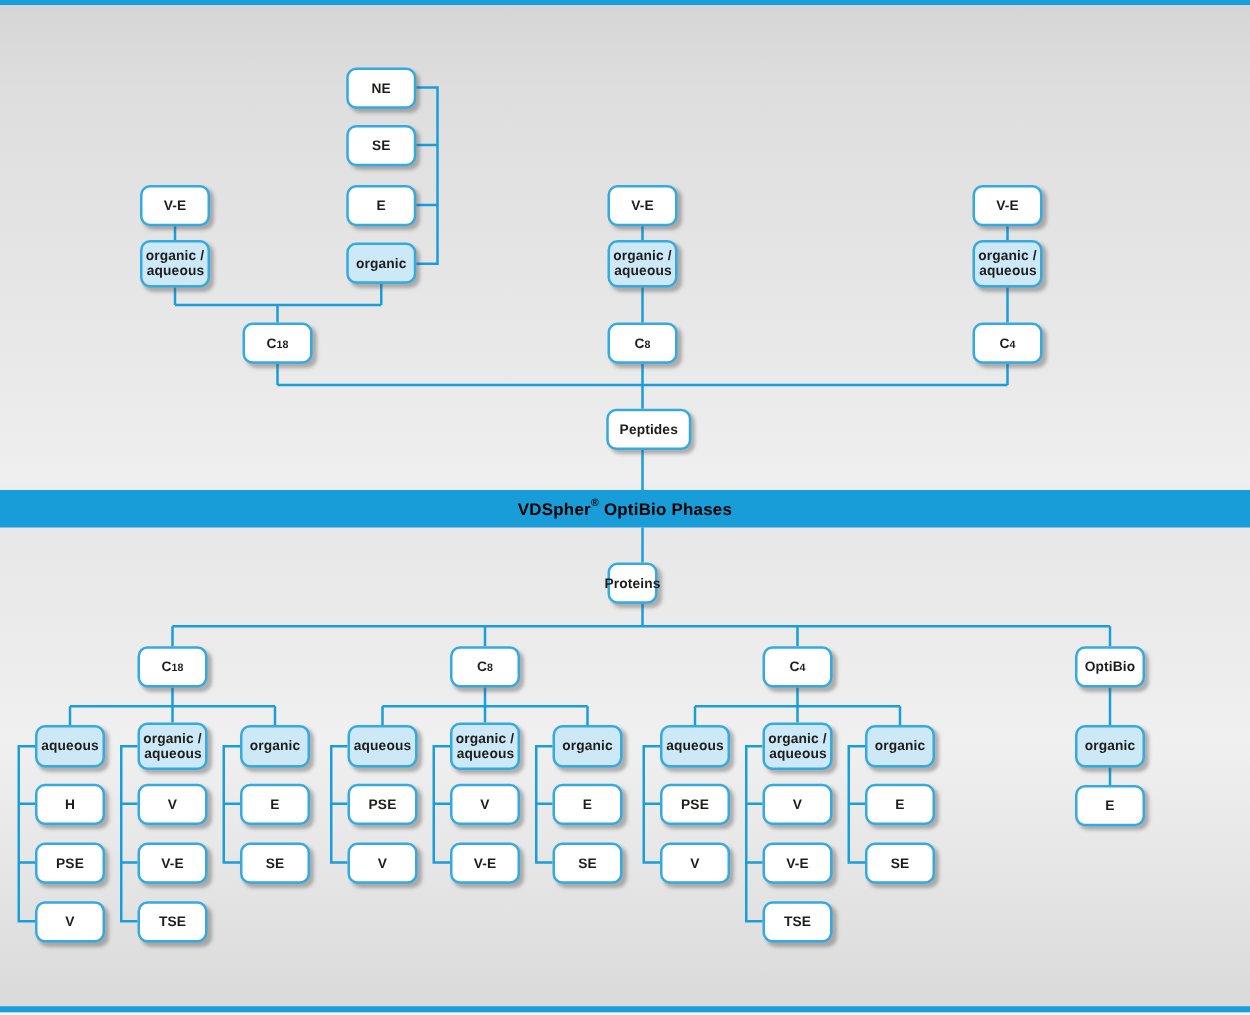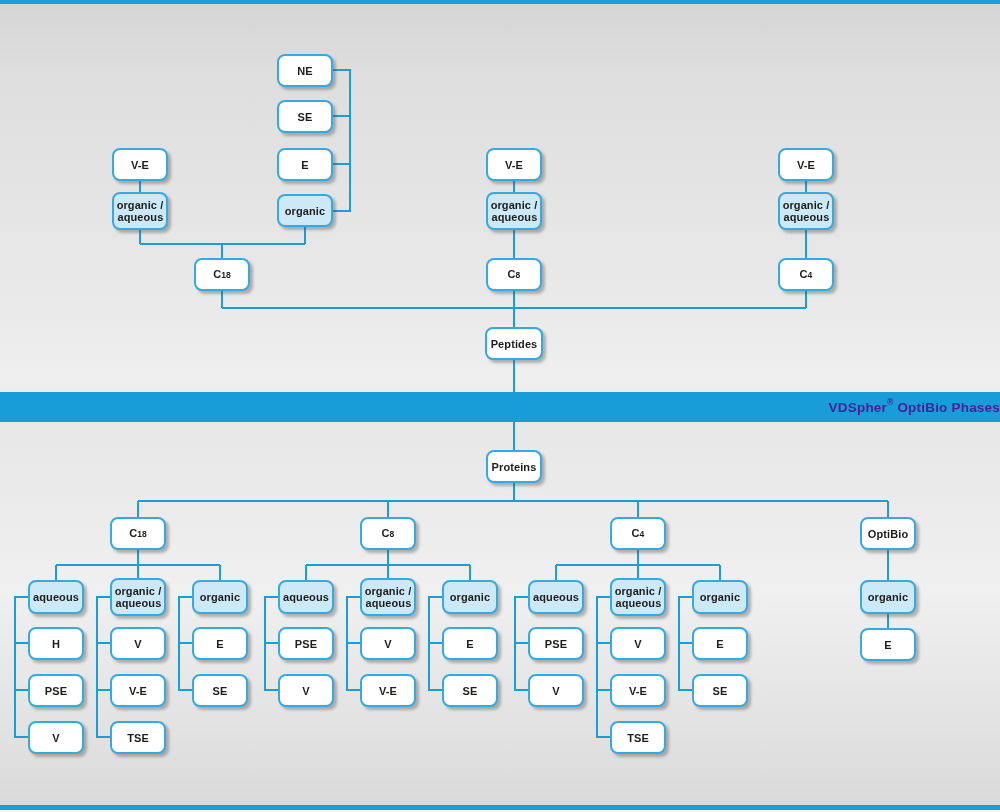--- a/index.html
+++ b/index.html
@@ -114,43 +114,43 @@
       <polyline points="528,597 515,597 515,690 528,690" stroke="#1a9ddb"></polyline>
       <polyline points="515,643 528,643" stroke="#1a9ddb"></polyline>
       <polyline points="610,597 597,597 597,737 610,737" stroke="#1a9ddb"></polyline>
       <polyline points="597,643 610,643" stroke="#1a9ddb"></polyline>
       <polyline points="597,690 610,690" stroke="#1a9ddb"></polyline>
       <polyline points="692,597 679,597 679,690 692,690" stroke="#1a9ddb"></polyline>
       <polyline points="679,643 692,643" stroke="#1a9ddb"></polyline>
       <polyline points="888,550 888,580" stroke="#1a9ddb"></polyline>
       <polyline points="888,614 888,628" stroke="#1a9ddb"></polyline>
     </svg>
-  <div class="banner" style="background: rgb(24, 157, 217); color: #4c1d95; justify-content: flex-end;">
+  <div class="banner" style="background: rgb(24, 157, 217); color: #000000;">
     <span>VDSpher<sup>®</sup> OptiBio Phases</span>
   </div>
   <div class="accent-bar" style="top: 805px; height: 5px; background: rgb(26, 157, 219);"></div>
   <div class="accent-bar" style="top: 810px; height: 2px; background: rgb(245, 245, 245);"></div>
 <div class="node" style="left: 277px; top: 54px; width: 56px; height: 33px;">NE</div>
     <div class="node" style="left: 277px; top: 100px; width: 56px; height: 33px;">SE</div>
     <div class="node" style="left: 277px; top: 148px; width: 56px; height: 33px;">E</div>
     <div class="node hl" style="left: 277px; top: 194px; width: 56px; height: 33px;">organic</div>
     <div class="node" style="left: 112px; top: 148px; width: 56px; height: 33px;">V-E</div>
     <div class="node hl" style="left: 112px; top: 192px; width: 56px; height: 38px;">organic /
 aqueous</div>
     <div class="node" style="left: 194px; top: 258px; width: 56px; height: 33px;"><span class="lbl">C<span class="sm">18</span></span></div>
     <div class="node" style="left: 486px; top: 148px; width: 56px; height: 33px;">V-E</div>
     <div class="node hl" style="left: 486px; top: 192px; width: 56px; height: 38px;">organic /
 aqueous</div>
     <div class="node" style="left: 486px; top: 258px; width: 56px; height: 33px;"><span class="lbl">C<span class="sm">8</span></span></div>
     <div class="node" style="left: 778px; top: 148px; width: 56px; height: 33px;">V-E</div>
     <div class="node hl" style="left: 778px; top: 192px; width: 56px; height: 38px;">organic /
 aqueous</div>
     <div class="node" style="left: 778px; top: 258px; width: 56px; height: 33px;"><span class="lbl">C<span class="sm">4</span></span></div>
-    <div class="node" style="left: 485px; top: 327px; width: 58px; height: 33px;">Peptides</div>
-    <div class="node" style="left: 486px; top: 450px; width: 56px; height: 33px;">Proteins</div>
+    <div class="node" style="left: 485px; top: 327px; width: 68px; height: 33px;">Peptides</div>
+    <div class="node" style="left: 486px; top: 450px; width: 40px; height: 33px;">Proteins</div>
     <div class="node" style="left: 110px; top: 517px; width: 56px; height: 33px;"><span class="lbl">C<span class="sm">18</span></span></div>
     <div class="node" style="left: 360px; top: 517px; width: 56px; height: 33px;"><span class="lbl">C<span class="sm">8</span></span></div>
     <div class="node" style="left: 610px; top: 517px; width: 56px; height: 33px;"><span class="lbl">C<span class="sm">4</span></span></div>
     <div class="node" style="left: 860px; top: 517px; width: 56px; height: 33px;">OptiBio</div>
     <div class="node hl" style="left: 28px; top: 580px; width: 56px; height: 34px;">aqueous</div>
     <div class="node hl" style="left: 110px; top: 578px; width: 56px; height: 38px;">organic /
 aqueous</div>
     <div class="node hl" style="left: 192px; top: 580px; width: 56px; height: 34px;">organic</div>
     <div class="node" style="left: 28px; top: 627px; width: 56px; height: 33px;">H</div>
     <div class="node" style="left: 28px; top: 674px; width: 56px; height: 33px;">PSE</div>

